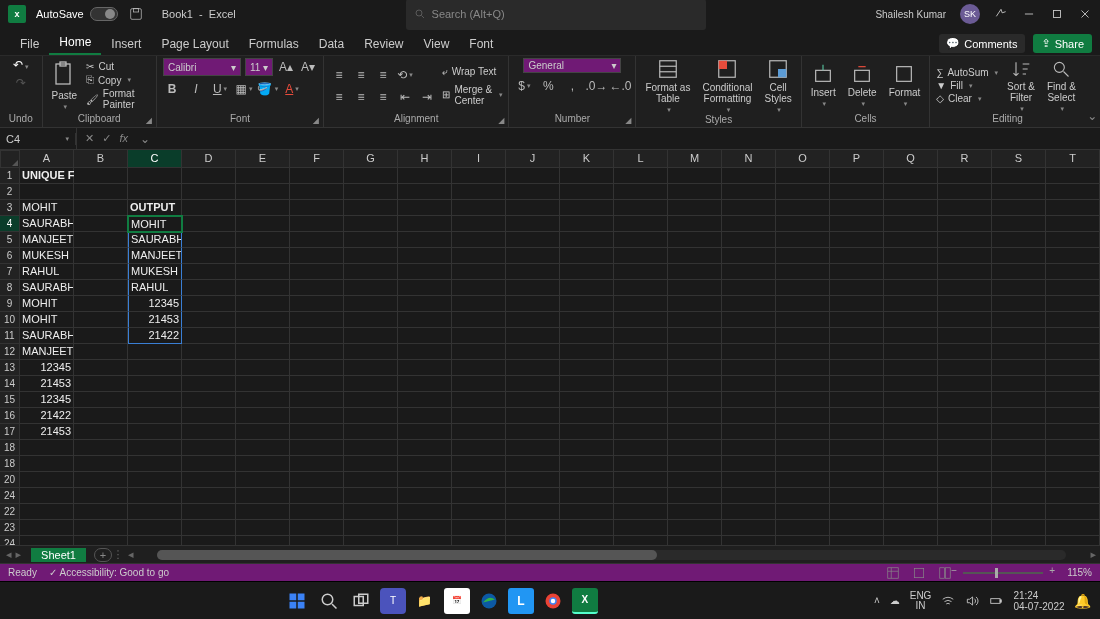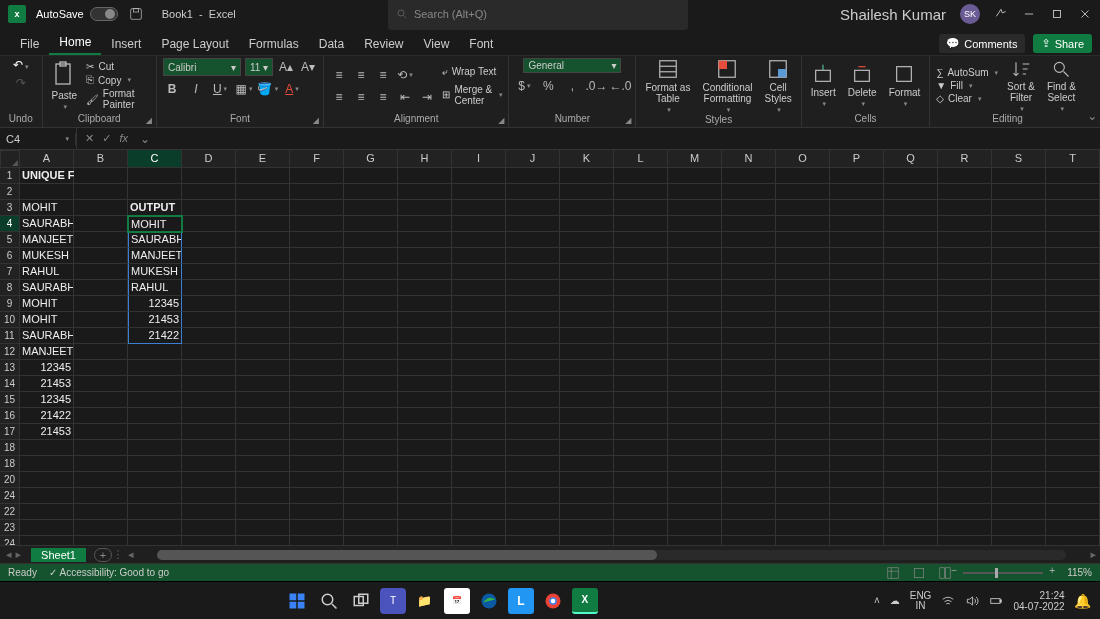--- a/index.html
+++ b/index.html
@@ -29,21 +29,21 @@
 
 .ribbon { height:72px;background:#1f1f1f;display:flex;align-items:stretch;border-bottom:1px solid #333; }
 .group { display:flex;flex-direction:column;padding:2px 6px;border-right:1px solid #333; }
 .group-body { flex:1;display:flex;align-items:center;gap:6px; }
 .group-label { font-size:10px;color:#aaa;text-align:center;padding-bottom:1px;position:relative; }
 .group-label .launcher { position:absolute;right:-2px;bottom:0;font-size:8px;color:#888; }
 .rbico { fill:none;stroke:#bbb;stroke-width:1.3; }
 .big-btn { display:flex;flex-direction:column;align-items:center;font-size:10px;color:#ccc;gap:2px;padding:0 3px; text-align:center;line-height:1.1;}
 .rowstack { display:flex;flex-direction:column;gap:2px;font-size:10px;color:#ccc; }
 .rowstack div { display:flex;gap:4px;align-items:center; }
-.select { background:#14532d;border:1px solid #444;color:#ccc;font-size:10px;padding:1px 4px;display:flex;align-items:center;justify-content:space-between; }
+.select { background:#701a75;border:1px solid #444;color:#ccc;font-size:10px;padding:1px 4px;display:flex;align-items:center;justify-content:space-between; }
 .iconbtn { width:18px;height:18px;display:flex;align-items:center;justify-content:center;color:#bbb; }
 .caret { font-size:7px;color:#888;margin-left:2px; }
 .ribbon-collapse { width:18px;display:flex;align-items:flex-end;justify-content:center;padding-bottom:4px;color:#888; }
 
 
 .fxbar { height:22px;background:#1a1a1a;display:flex;align-items:center;border-bottom:1px solid #333; }
 .namebox { width:76px;border-right:1px solid #333;padding:0 6px;display:flex;align-items:center;justify-content:space-between;font-size:11px;color:#ccc; }
 .fx-btns { display:flex;gap:8px;padding:0 8px;color:#888;font-size:11px; }
 .fx-input { flex:1;padding:0 6px;font-size:11px;color:#ddd;font-family:Calibri,Arial,sans-serif; }
 .fx-expand { width:18px;text-align:center;color:#888; }
@@ -70,35 +70,35 @@
 
 
 .sheetbar { height:18px;background:#1f1f1f;display:flex;align-items:center;border-top:1px solid #333;font-size:11px; }
 .sheet-nav { display:flex;gap:4px;padding:0 6px;color:#666; }
 .sheet-tab { background:#107c41;color:#fff;padding:1px 10px;border-radius:0;margin-left:4px; }
 .sheet-add { width:18px;height:14px;border:1px solid #555;border-radius:7px;margin-left:8px;text-align:center;line-height:12px;color:#888; }
 .hscroll { flex:1;margin:0 20px;height:10px;background:#2a2a2a;border-radius:5px;position:relative; }
 .hscroll::after{content:"";position:absolute;left:0;top:0;width:55%;height:100%;background:#555;border-radius:5px;}
 
 
-.status { height:18px;background:#14532d;display:flex;align-items:center;padding:0 8px;font-size:10px;color:#ccc;gap:12px;border-top:1px solid #333; }
+.status { height:18px;background:#701a75;display:flex;align-items:center;padding:0 8px;font-size:10px;color:#ccc;gap:12px;border-top:1px solid #333; }
 .status-right { margin-left:auto;display:flex;align-items:center;gap:10px; }
 .viewbtn { width:16px;height:14px;stroke:#888;fill:none;stroke-width:1.2; }
 .zoom-slider { width:80px;height:2px;background:#555;position:relative; }
 .zoom-slider::before{content:"−";position:absolute;left:-12px;top:-7px;color:#aaa;}
 .zoom-slider::after{content:"+";position:absolute;right:-12px;top:-7px;color:#aaa;}
 .zoom-thumb { width:3px;height:10px;background:#aaa;position:absolute;left:40%;top:-4px; }
 
 
 .taskbar { height:38px;background:#1a1a1a;border-top:1px solid #000;display:flex;align-items:center;padding:0 8px; }
 .task-center { margin:0 auto;display:flex;gap:6px;align-items:center; }
 .task-ico { width:26px;height:26px;display:flex;align-items:center;justify-content:center;border-radius:3px; }
 .task-right { display:flex;align-items:center;gap:10px;color:#ccc;font-size:10px; }
 .tray-ico { width:14px;height:14px;stroke:#ccc;fill:none;stroke-width:1.5; }
-.datetime { text-align:right;line-height:1.1; }
+.datetime { line-height:1.1; }
 </style>
 </head>
 <body>
 
 <div class="titlebar">
   <div class="xl-badge">x</div>
   <div class="autosave">
     <span>AutoSave</span>
     <div class="toggle"></div>
   </div>
@@ -108,21 +108,21 @@
     </svg>
   <span class="doc-title"><span>Book1</span> &nbsp;-&nbsp; <span>Excel</span></span>
   <div class="searchbox">
     <svg width="12" height="12" viewBox="0 0 24 24">
         <circle cx="10" cy="10" r="6" fill="none" stroke="#888"></circle>
         <line x1="15" y1="15" x2="20" y2="20" stroke="#888"></line>
       </svg>
     <span>Search (Alt+Q)</span>
   </div>
   <div class="title-right">
-    <span style="font-size:15px">Shailesh Kumar</span>
+    <span style="font-size:10px">Shailesh Kumar</span>
     <div class="user-badge">SK</div>
     <svg class="win-btn" viewBox="0 0 24 24">
         <path d="M4 16 L12 4 L14 10 L20 8" stroke="#ccc" fill="none"></path>
       </svg>
     <svg class="win-btn" viewBox="0 0 24 24">
         <line x1="5" y1="12" x2="19" y2="12"></line>
       </svg>
     <svg class="win-btn" viewBox="0 0 24 24">
         <rect x="6" y="6" width="12" height="12"></rect>
       </svg>

